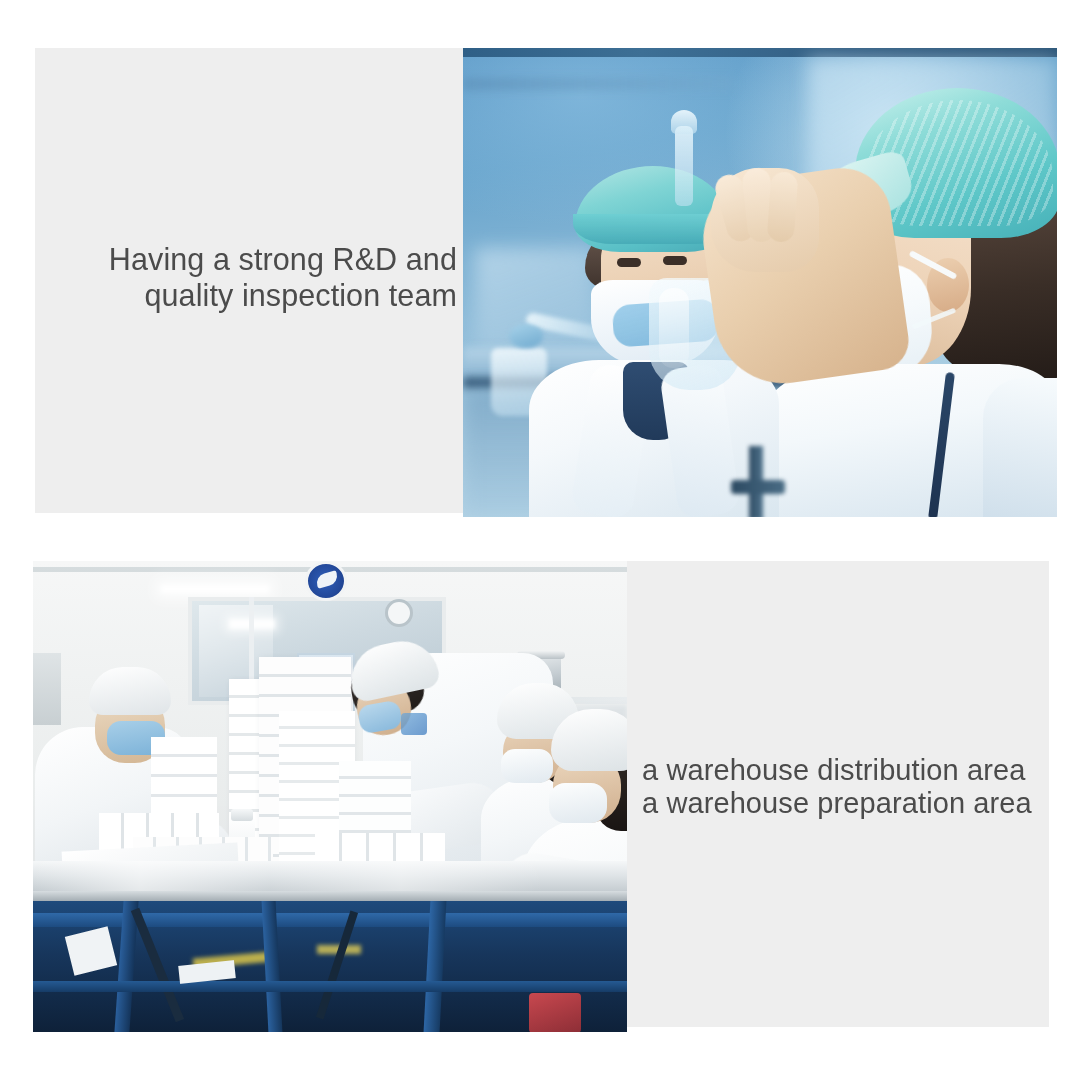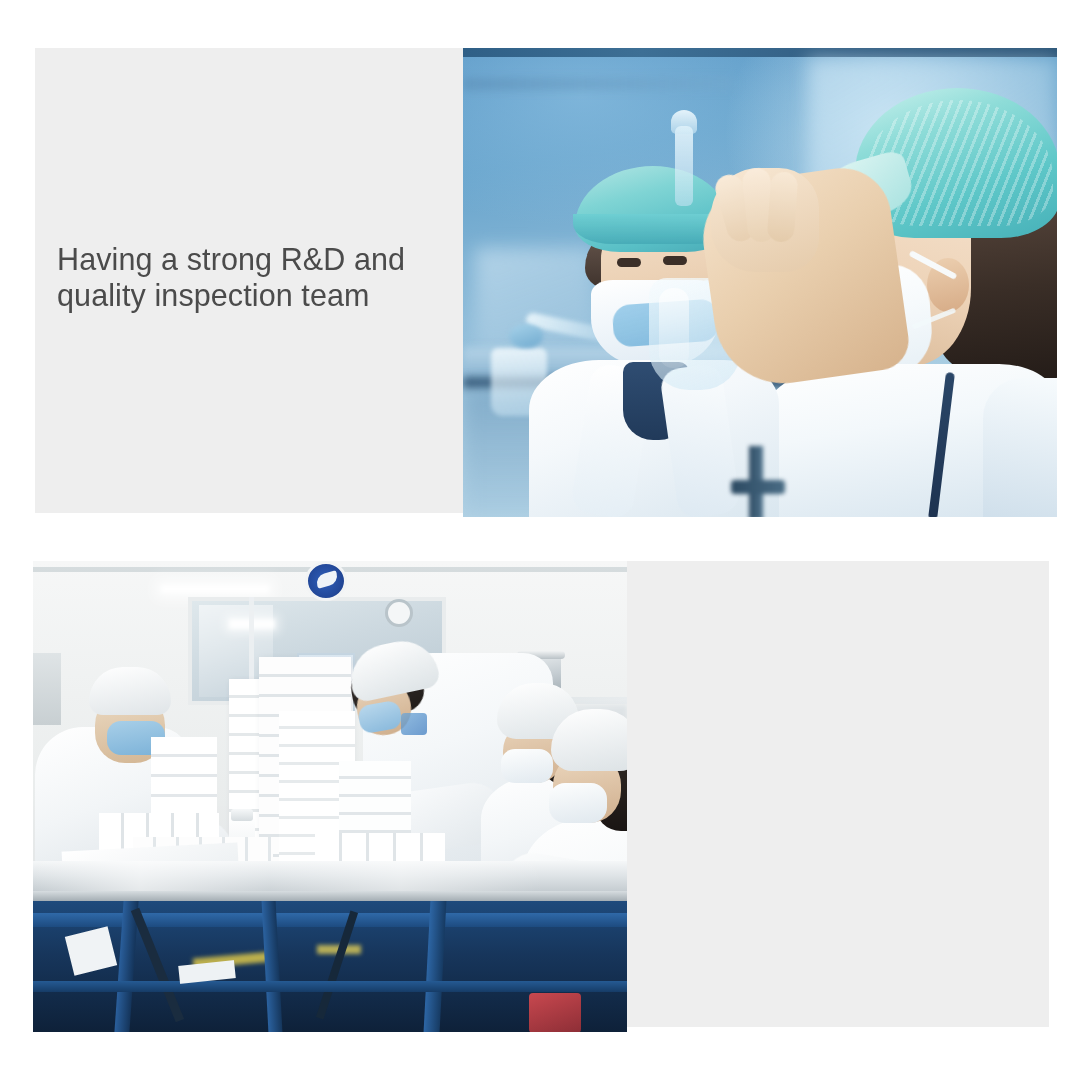--- a/index.html
+++ b/index.html
@@ -18,20 +18,21 @@
     height: 1080px;
     background: #ffffff;
   }
 
   
   .section-top {
     position: absolute;
     left: 0; top: 0;
     width: 1080px;
     height: 560px;
+    text-align: right;
   }
 
   .panel-top-gray {
     position: absolute;
     left: 35px; top: 48px;
     width: 1015px;
     height: 465px;
     background: #eeeeee;
   }
 
@@ -857,20 +858,22 @@
 
       <div class="ly t-pole blur2"></div>
       <div class="ly t-pole-b blur2"></div>
     </div>
   </div>
 
   <div class="section-bottom">
 
     <div class="panel-bottom-gray"></div>
 
+    <div class="caption-bottom">a warehouse distribution area
+a warehouse preparation area</div>
 
     <div class="photo-bottom">
       <div class="ly b-bg"></div>
       <div class="ly b-wall"></div>
       <div class="ly b-ceil-line"></div>
       <div class="ly b-light1 blur2"></div>
       <div class="ly b-light2 blur2"></div>
       <div class="ly b-panel-l"></div>
 
       <div class="ly b-window soft"></div>

